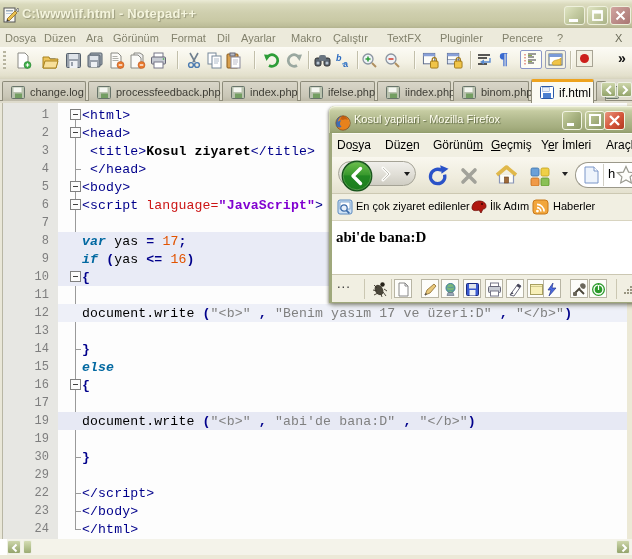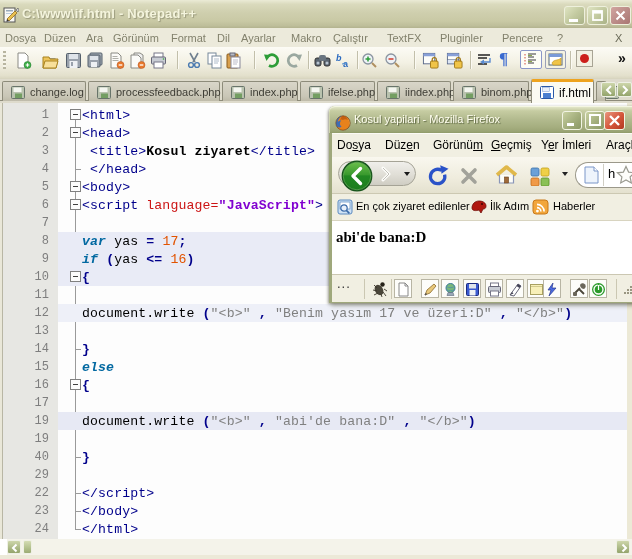--- a/index.html
+++ b/index.html
@@ -354,21 +354,21 @@
  <div class="ab ln" style="top:167px">10</div>
  <div class="ab ln" style="top:185px">11</div>
  <div class="ab ln" style="top:203px">12</div>
  <div class="ab ln" style="top:221px">13</div>
  <div class="ab ln" style="top:239px">14</div>
  <div class="ab ln" style="top:257px">15</div>
  <div class="ab ln" style="top:275px">16</div>
  <div class="ab ln" style="top:293px">17</div>
  <div class="ab ln" style="top:311px">19</div>
  <div class="ab ln" style="top:329px">19</div>
- <div class="ab ln" style="top:347px">40</div>
+ <div class="ab ln" style="top:347px">30</div>
  <div class="ab ln" style="top:365px">29</div>
  <div class="ab ln" style="top:383px">22</div>
  <div class="ab ln" style="top:401px">23</div>
  <div class="ab ln" style="top:419px">24</div>
  <div class="fbox" style="left:70px;top:6px">
       <i></i>
     </div>
  <div class="fbox" style="left:70px;top:24px">
       <i></i>
     </div>

